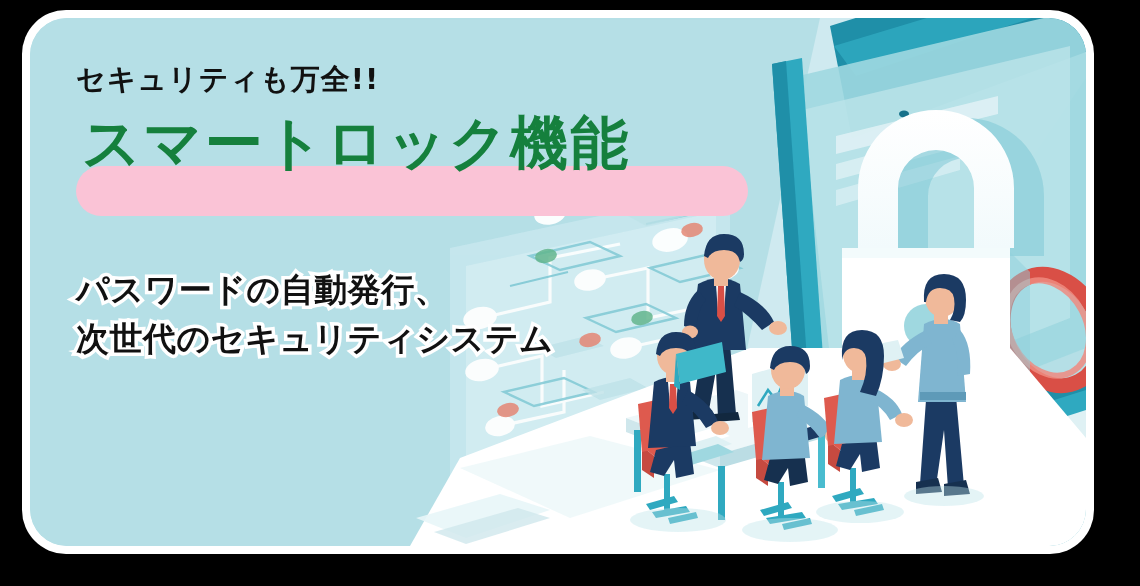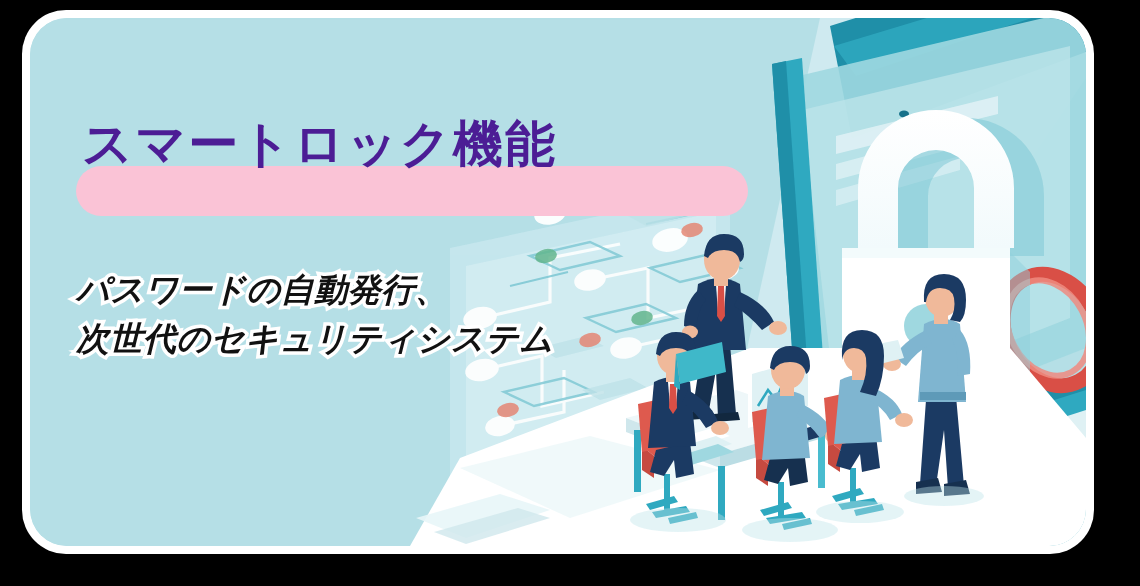--- a/index.html
+++ b/index.html
@@ -70,37 +70,37 @@
   #title-highlight{
     position:absolute;
     left:16px; top:48px;
     width:672px; height:50px;
     background:#fac3d6;
     border-radius:25px;
   }
   #title{
     position:absolute;
     left:22px; top:0px;
-    font-size:50px;
+    font-size:58px;
     font-weight:900;
-    color:#4c1d95;
+    color:#15803d;
     letter-spacing:2px;
     line-height:1.05;
     white-space:nowrap;
+    font-family:Liberation Mono, monospace;
   }
 
   #body-copy{
     position:absolute;
     left:46px; top:248px;
     font-size:33px;
     font-weight:900;
     color:#111111;
     line-height:1.48;
     letter-spacing:0.5px;
-    font-style:italic;
   }
   #body-copy .line{
     display:block;
     white-space:nowrap;
     position:relative;
     color:#111111;
     -webkit-text-stroke:7px #ffffff;
     paint-order:stroke fill;
   }
 </style>
@@ -419,20 +419,21 @@
           <g fill="#cfe7ec" opacity="0.8">
             <polygon points="404,514 488,490 520,500 436,526"></polygon>
           </g>
 
         </g>
       </svg>
     </div>
 
     <div id="text-layer">
 
+      <div id="eyebrow">セキュリティも万全!!</div>
 
       <div id="title-wrap">
         <div id="title-highlight"></div>
         <div id="title">スマートロック機能</div>
       </div>
 
       <div id="body-copy">
         <span class="line">パスワードの自動発行、</span>
         <span class="line">次世代のセキュリティシステム</span>
       </div>

